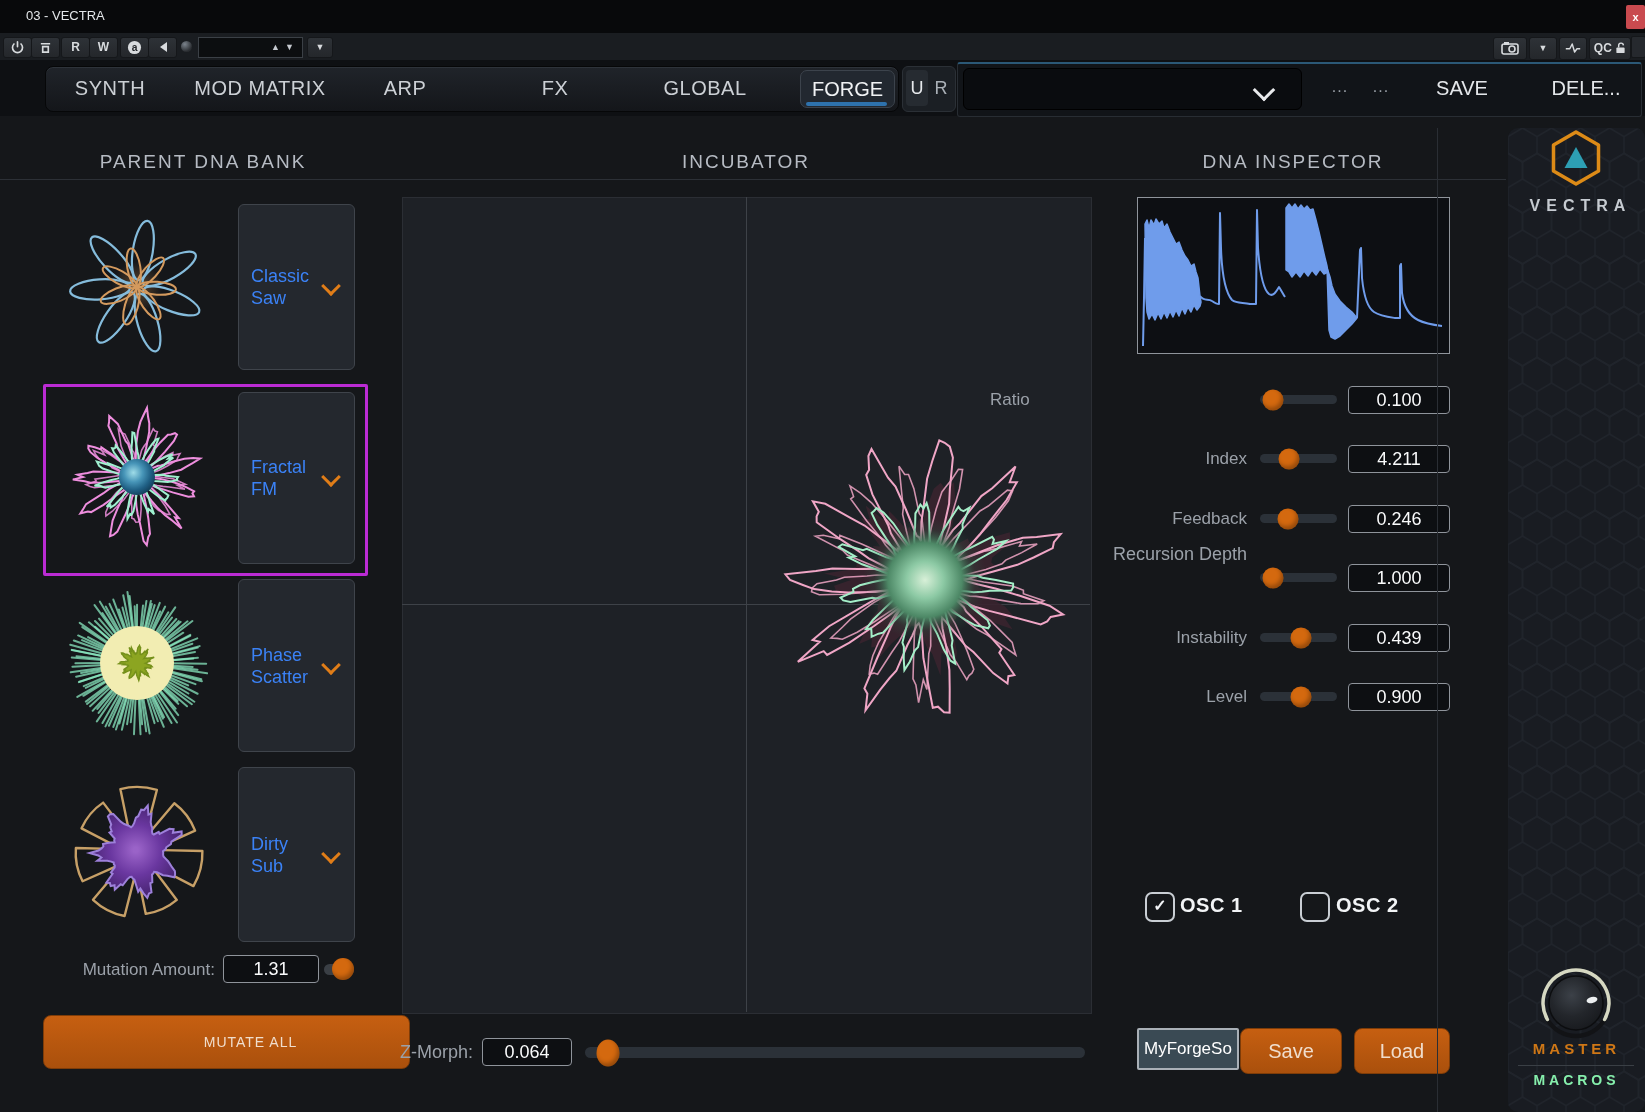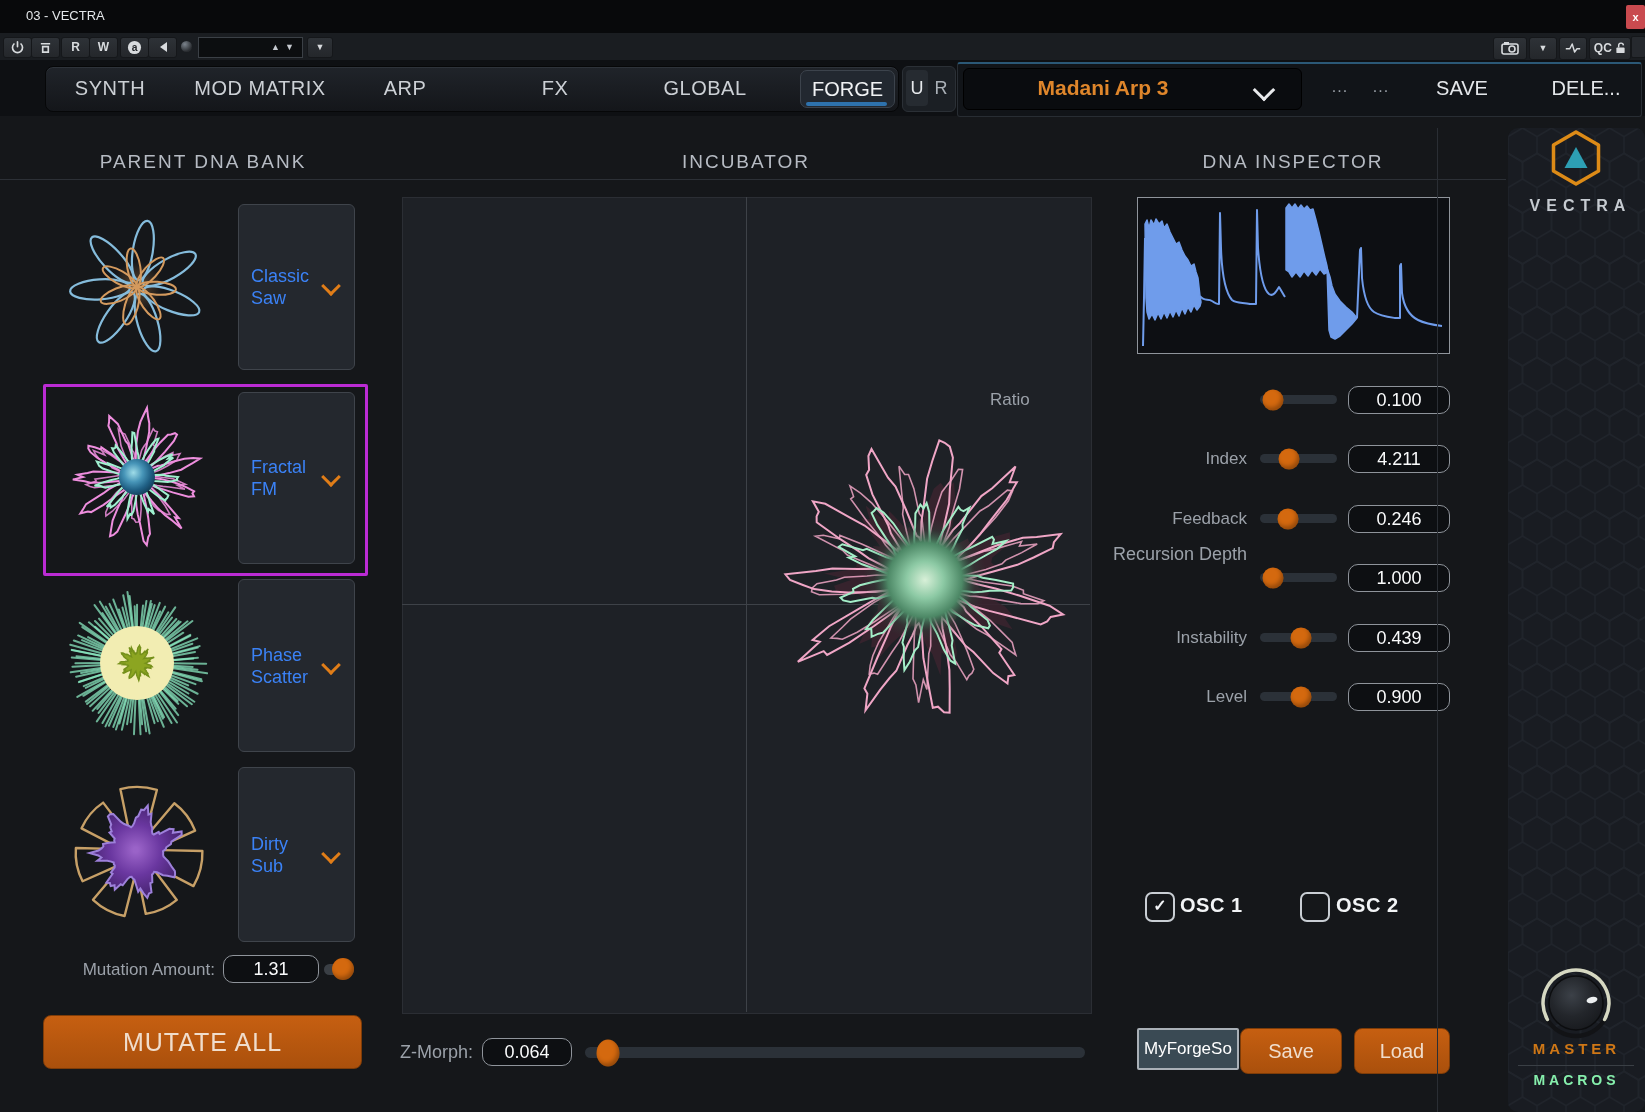--- a/index.html
+++ b/index.html
@@ -39,21 +39,21 @@
   .navdots{top:78px;width:34px;text-align:center;font-size:16px;color:#9aa0a8;letter-spacing:1px;}
   .navlink{top:75px;height:26px;line-height:26px;text-align:center;font-size:20px;color:#e4e7ea;}
   
   .hdr{font-size:19px;font-weight:normal;letter-spacing:2px;color:#b6bbc3;text-align:center;}
   .divider{background:#2c3036;height:1px;}
   .dnabox{left:238px;width:115px;background:#24282e;border:1px solid #3f444b;border-radius:6px;}
   .dnalabel{position:absolute;left:12px;top:0;bottom:0;display:flex;align-items:center;
             font-size:18px;line-height:22px;color:#3b82f6;width:70px;}
   .dnachev{position:absolute;right:16px;top:50%;margin-top:-8px;width:11px;height:11px;}
   .selrect{left:43px;top:384px;width:319px;height:186px;border:3px solid #bb2bd4;border-radius:2px;}
-  .vbox{background:#0d0f12;border:1.5px solid #8f949b;border-radius:10px;color:#fafbfc;
+  .vbox{background:#0d0f12;border:1.5px solid #8f949b;border-radius:4px;color:#fafbfc;
         font-size:18px;text-align:center;}
   .glabel{color:#9ba1a9;font-size:17px;}
   .btn-orange{background:linear-gradient(#c65f11,#aa500c);border-radius:8px;color:#f0ddcc;
               text-align:center;border:1px solid #7e3c08;}
   .track{background:#2b3138;border-radius:6px;}
   .thumb{position:absolute;top:50%;width:21px;height:21px;border-radius:50%;background:#d4690f;
          transform:translate(-50%,-50%);box-shadow:inset -2px -3px 4px rgba(0,0,0,.3);}
   .incubator{left:402px;top:197px;width:688px;height:815px;background:#1e2126;border:1px solid #2b2e34;}
   .wavebox{left:1137px;top:197px;width:311px;height:155px;background:#0d0f13;border:1.5px solid #8f949b;}
   .checkbox{width:26px;height:26px;border:2px solid #c9ced4;border-radius:7px;background:#15171a;
@@ -163,21 +163,20 @@
   <div class="abs navtab" style="left:350px;width:110px;">ARP</div>
   <div class="abs navtab" style="left:500px;width:110px;">FX</div>
   <div class="abs navtab" style="left:645px;width:120px;">GLOBAL</div>
   <div class="abs forgebtn">FORGE</div>
   <div class="abs forgeline" id="forgeline" style="background: rgb(46, 114, 173);"></div>
   <div class="abs urbox"></div>
   <div class="abs ubtn">U</div>
   <div class="abs rbtn">R</div>
   <div class="abs presetbar"></div>
   <div class="abs presetdd"></div>
-  <div class="abs presetname" id="presetname" style="color: rgb(223, 134, 43);">Madani Arp 3</div>
   <span class="abs chev" id="presetchev" style="left:1256px;top:82px;width:13px;height:13px;border-color:#e8eaec;"></span>
   <div class="abs navdots" style="left:1323px;">...</div>
   <div class="abs navdots" style="left:1364px;">...</div>
   <div class="abs navlink" style="left:1427px;width:70px;">SAVE</div>
   <div class="abs navlink" style="left:1544px;width:84px;">DELE...</div>
 
   <div class="abs hdr" style="left:63px;top:151px;width:280px;">PARENT DNA BANK</div>
   <div class="abs hdr" style="left:596px;top:151px;width:300px;">INCUBATOR</div>
   <div class="abs hdr" style="left:1143px;top:151px;width:300px;">DNA INSPECTOR</div>
   <div class="abs divider" style="left:0;top:179px;width:1506px;"></div>
@@ -348,21 +347,21 @@
     </svg>
   <div class="abs dnabox" style="top:767px;height:173px;">
     <div class="dnalabel">Dirty Sub</div>
     <span class="chev dnachev" style="border-color:#e07d18;"></span>
   </div>
 
   <div class="abs glabel" style="left:40px;top:960px;width:175px;text-align:right;">Mutation Amount:</div>
   <div class="abs vbox" style="left:223px;top:955px;width:94px;height:26px;line-height:26px;">1.31</div>
   <div class="abs" style="left:324px;top:964px;width:30px;height:11px;border-radius:6px;background:#3a3f45;"></div>
   <div class="abs" style="left:332px;top:958px;width:22px;height:22px;border-radius:50%;background:#d4690f;box-shadow:inset -2px -3px 4px rgba(0,0,0,.3);"></div>
-  <div class="abs btn-orange" style="left:43px;top:1015px;width:317px;height:52px;line-height:52px;font-size:25px;letter-spacing:1px;">MUTATE ALL</div>
+  <div class="abs btn-orange" style="left:43px;top:1015px;width:317px;height:52px;line-height:52px;font-size:14px;letter-spacing:1px;padding-left:48px;">MUTATE ALL</div>
 
   <div class="abs incubator"></div>
   <div class="abs" style="left:746px;top:197px;width:1px;height:815px;background:#3e4248;"></div>
   <div class="abs" style="left:402px;top:604px;width:688px;height:1px;background:#3e4248;"></div>
   <svg class="abs" id="morph" style="left:775px;top:430px;" width="300" height="300">
       <path d="M201.6,150.0L203.9,153.5L202.5,156.8L215.0,162.7L211.9,166.2L230.0,176.6L237.8,185.5L229.9,188.5L237.5,199.3L212.3,190.6L213.7,197.6L201.9,194.2L191.9,190.6L181.6,184.8L181.0,188.9L178.4,190.7L181.7,202.4L178.0,203.7L182.0,222.2L180.4,232.5L172.8,226.9L166.6,222.6L165.5,245.7L157.1,223.4L152.2,218.2L148.1,207.8L144.6,205.7L141.1,205.3L139.3,196.7L136.5,195.6L129.1,206.9L125.3,205.8L117.1,213.1L100.7,231.4L103.8,216.2L96.2,217.5L96.9,208.5L84.0,214.0L90.4,200.7L93.5,192.2L102.6,180.8L102.7,176.6L103.8,172.2L105.4,168.1L94.9,168.3L86.7,166.6L82.1,163.2L61.3,161.4L59.0,155.8L75.9,150.0L48.9,143.5L73.2,140.1L81.4,136.6L81.8,132.1L99.4,133.2L105.1,131.8L102.4,127.1L106.9,125.8L97.7,115.9L105.2,116.5L96.7,104.7L86.1,88.2L94.8,89.3L90.6,75.6L107.3,88.8L113.6,89.9L113.7,80.4L123.9,91.0L131.6,99.9L134.2,96.8L139.7,104.9L141.4,97.0L144.1,88.4L148.1,89.5L152.4,76.0L158.8,58.8L165.7,52.7L170.6,59.8L179.0,52.2L180.2,68.0L180.0,82.2L176.6,99.0L177.9,103.9L179.6,107.6L179.4,113.2L183.1,113.6L192.8,108.5L194.2,112.4L201.2,111.8L214.6,108.0L234.8,102.2L235.3,108.9L228.9,118.1L217.1,127.7L216.3,132.6L220.5,136.3L203.8,143.1L203.2,146.6Z" fill="#39242f" opacity="0.9"></path>
       <path d="M189.4,150.0L193.0,151.8L202.5,154.3L221.4,158.8L244.1,165.5L274.5,175.7L288.1,184.5L275.7,186.9L272.2,191.4L265.7,194.5L231.6,185.3L214.2,180.9L200.0,176.7L186.3,171.3L180.8,169.8L188.8,177.2L191.1,181.4L207.6,197.9L226.5,219.1L224.3,222.8L239.4,245.0L233.4,246.2L232.5,253.5L218.2,243.1L198.4,222.1L190.2,215.4L178.8,201.5L171.3,192.1L167.1,187.5L166.8,191.1L167.5,198.4L171.4,217.8L174.4,240.0L174.7,258.4L174.6,282.7L169.0,282.2L163.0,276.7L157.8,277.8L152.0,247.7L148.4,228.2L146.8,202.9L145.2,196.7L143.8,193.1L141.6,195.5L137.3,205.6L132.3,215.3L121.3,240.8L114.6,248.0L105.3,259.6L90.5,280.3L92.4,263.7L89.4,258.4L102.4,227.5L111.4,207.4L116.2,196.2L120.9,186.5L126.4,177.3L123.2,178.5L113.8,185.5L98.7,196.3L74.5,212.7L52.1,224.9L48.7,221.1L22.8,231.8L44.8,211.7L37.6,209.9L54.1,196.2L85.9,177.7L101.3,168.7L113.1,162.5L115.0,160.3L105.4,161.1L92.0,162.0L73.3,162.6L56.8,161.5L39.1,159.1L27.9,155.0L15.0,150.0L10.4,144.3L40.9,141.1L57.5,138.6L82.7,138.9L95.2,138.7L108.7,139.7L115.2,139.8L108.3,135.9L93.7,128.4L84.3,121.6L65.3,109.2L41.7,92.3L41.6,86.4L43.8,81.8L37.9,71.3L50.3,73.8L75.0,87.6L89.6,95.5L110.8,111.6L123.0,121.3L122.8,118.6L125.7,119.6L116.0,103.6L113.2,95.2L97.4,64.4L91.2,44.9L94.1,39.8L93.4,26.0L96.5,18.9L113.0,47.7L120.5,56.6L130.9,79.5L137.8,96.5L141.8,106.0L143.8,107.0L146.0,111.2L146.4,91.9L148.5,77.6L152.1,48.8L157.3,31.0L164.3,10.4L169.7,12.8L174.8,16.7L177.9,27.7L174.9,58.2L174.1,73.8L168.4,99.0L164.9,113.5L165.6,115.9L168.6,113.3L177.9,100.1L184.9,93.2L206.3,66.1L217.2,58.2L240.5,36.5L234.7,52.2L241.9,52.2L231.6,70.0L214.6,91.6L204.7,104.5L194.6,115.9L183.5,126.5L183.1,128.7L184.1,130.0L195.4,125.8L222.3,115.2L247.8,107.7L261.6,107.1L285.7,104.1L278.9,112.2L277.7,118.1L258.6,127.5L242.3,134.8L217.5,141.7L202.6,145.7L195.0,148.2Z" fill="none" stroke="#f0a6c6" stroke-width="2"></path>
       <path d="M198.7,150.0L208.6,152.0L237.1,156.0L248.4,160.2L248.4,163.7L268.8,170.7L262.9,173.7L245.9,173.6L214.9,168.4L201.0,166.4L194.7,166.1L183.7,163.4L181.2,163.7L186.0,167.4L193.1,172.6L201.1,179.1L214.8,190.0L224.2,199.4L237.2,212.4L238.7,218.3L240.8,225.0L212.0,204.9L201.9,199.3L188.2,188.9L177.2,179.6L171.8,175.4L170.0,175.1L170.5,177.7L180.1,193.6L185.5,205.5L192.3,221.4L198.8,239.3L196.9,243.2L194.0,245.6L191.8,249.7L181.1,231.9L175.4,224.8L166.5,204.6L161.5,193.4L158.1,185.4L156.3,182.8L155.5,184.9L155.7,197.0L155.7,216.2L153.8,223.6L151.9,259.4L148.3,249.6L143.6,272.6L140.9,255.0L138.0,248.8L138.8,221.2L139.4,205.1L140.8,190.5L140.6,185.5L139.4,185.0L137.8,185.7L132.9,195.1L124.3,211.4L116.8,222.2L102.6,244.2L99.1,243.1L94.2,244.1L95.2,235.5L97.8,225.7L103.7,212.3L113.6,195.6L119.7,185.4L125.9,176.3L126.0,174.4L122.0,176.6L114.1,181.8L99.8,191.5L82.2,202.2L67.3,209.2L62.1,208.4L55.9,208.0L67.6,197.0L75.5,189.1L89.5,179.1L98.3,172.8L111.1,165.5L116.9,161.9L119.2,159.9L114.5,160.1L100.7,162.2L92.4,162.1L68.7,164.2L44.3,164.7L36.5,161.8L37.3,157.8L42.0,153.7L61.5,150.0L69.4,147.2L92.0,146.0L101.9,145.0L116.2,145.3L119.8,144.7L110.0,141.6L105.7,139.1L93.7,134.0L72.3,125.1L67.5,120.3L40.5,106.3L48.3,105.3L64.3,108.7L64.9,105.4L86.7,114.0L105.4,122.5L115.9,127.3L123.5,131.0L124.3,130.2L118.4,123.9L110.5,115.0L106.2,108.4L91.4,90.4L75.7,68.9L78.6,66.6L75.0,55.9L85.5,63.1L97.1,73.4L111.9,90.6L123.8,105.8L130.2,113.9L135.0,120.2L135.8,119.2L134.4,112.9L131.4,101.0L127.6,84.2L128.3,78.1L126.5,61.1L124.0,36.1L129.7,44.4L133.5,44.5L138.9,58.7L144.2,83.5L146.7,86.8L149.3,108.9L150.6,115.3L151.9,113.8L153.0,114.8L156.3,97.9L161.1,79.2L166.9,62.0L171.5,55.9L176.6,49.7L183.4,39.4L187.6,39.5L184.5,59.0L175.8,88.4L174.5,96.7L167.8,114.6L166.7,119.4L169.0,118.0L170.7,117.7L179.0,108.1L187.9,98.9L205.0,81.0L213.3,76.0L232.4,60.2L237.6,60.9L233.4,70.8L220.8,87.3L205.3,104.3L195.0,115.3L185.4,124.6L180.1,130.0L181.4,130.6L184.9,130.1L195.1,126.4L209.9,121.1L221.4,118.6L246.6,111.5L244.5,116.0L262.2,114.0L246.7,122.6L230.7,130.1L227.0,133.8L210.9,139.4L193.1,144.0L185.2,146.3L184.1,147.6L190.9,148.6Z" fill="none" stroke="#f0a6c6" stroke-width="1.6" opacity="0.85"></path>
       <path d="M220.9,150.0L238.1,153.6L238.2,157.2L236.2,160.6L214.9,160.7L207.2,161.8L198.8,162.2L186.5,160.7L180.8,160.4L175.8,159.9L179.5,162.8L183.2,166.0L190.8,171.7L196.2,177.1L212.7,190.3L214.9,195.6L213.2,198.3L206.0,196.5L200.2,195.3L190.8,190.0L183.1,185.2L177.8,182.1L168.6,173.3L168.9,175.7L167.3,175.8L170.5,183.4L172.0,189.3L174.7,198.7L177.5,210.3L176.7,215.5L180.2,233.6L175.5,230.7L168.9,219.8L162.3,204.1L158.8,197.6L156.1,192.7L153.4,183.3L151.7,178.3L150.7,182.9L149.2,188.5L147.1,196.6L143.1,217.1L139.9,220.4L134.8,231.7L129.4,240.1L128.7,228.3L128.9,216.7L127.4,212.6L132.4,193.2L132.0,189.5L134.7,180.3L136.0,175.0L134.1,176.0L129.3,180.8L122.3,187.8L108.0,202.6L103.5,203.7L96.6,206.8L96.5,202.4L96.2,198.6L91.0,199.0L98.1,189.7L109.3,178.6L117.7,170.8L124.0,165.2L124.2,163.8L124.0,162.5L115.3,165.0L102.0,168.4L97.3,167.8L75.5,171.9L68.2,170.4L65.5,167.5L78.5,161.8L78.0,158.9L84.9,155.3L96.8,152.2L107.8,150.0L119.6,148.8L121.5,147.7L120.0,146.3L113.2,143.9L104.6,140.6L87.1,134.3L73.7,127.6L80.1,126.3L63.7,116.8L67.3,114.3L88.0,120.1L91.7,118.9L111.3,127.3L117.9,129.4L122.2,130.5L125.1,130.9L125.0,129.2L119.9,122.9L118.8,119.5L111.4,108.9L102.3,94.9L96.6,83.1L99.2,80.7L101.6,78.0L108.5,82.4L118.3,93.3L129.7,109.9L135.2,117.6L137.5,119.4L140.1,122.6L139.9,118.2L139.3,110.7L139.3,102.9L140.1,96.8L140.4,83.4L142.8,79.4L145.4,74.6L148.5,78.4L151.6,73.1L154.2,82.2L154.5,105.6L155.2,113.8L156.5,115.1L157.0,119.3L158.1,120.1L160.6,116.5L167.6,101.4L174.2,90.8L183.4,76.8L185.6,79.8L188.5,81.2L194.4,77.7L187.5,94.2L187.8,98.4L181.6,110.3L178.5,117.1L174.2,124.3L171.9,128.5L174.4,127.9L178.0,126.7L186.7,121.9L196.4,117.4L217.2,106.8L219.0,109.6L217.6,114.0L231.2,110.9L222.6,118.6L203.3,129.5L194.7,134.9L186.7,139.2L178.6,142.9L179.0,144.0L180.0,145.1L186.7,145.5L202.3,145.7L207.4,147.7Z" fill="none" stroke="#a4eec8" stroke-width="2"></path>
       <circle cx="150" cy="150" r="62" fill="url(#gGreen)"></circle>

